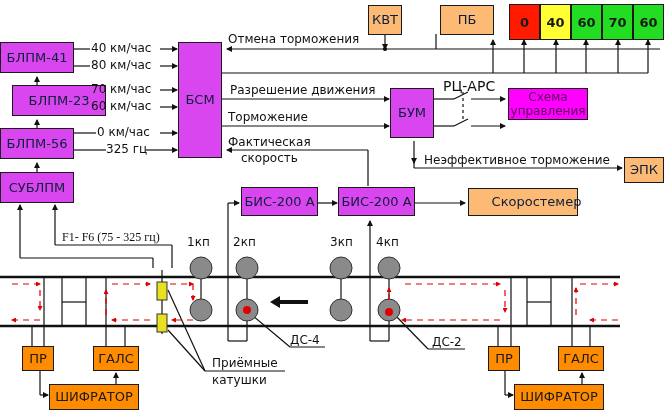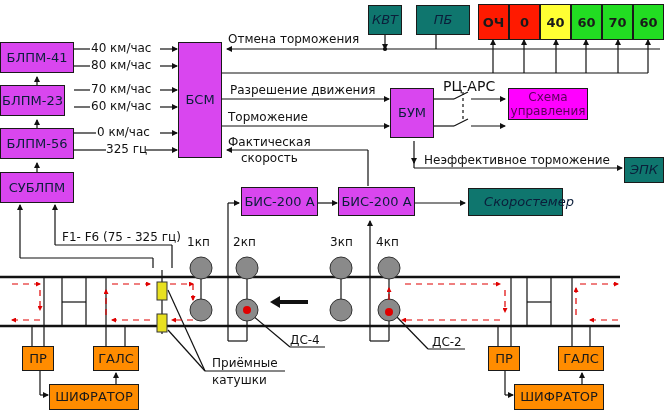--- a/index.html
+++ b/index.html
@@ -1,20 +1,20 @@
 <!DOCTYPE html>
 <html><head>
 <meta charset="utf-8">
 <style>
   html,body{margin:0;padding:0;background:#fff;}
   #canvas{position:relative;width:665px;height:416px;overflow:hidden;background:#fff;font-family:"Liberation Sans",sans-serif;}
   svg{position:absolute;left:0;top:0;}
   .box{position:absolute;display:flex;align-items:center;justify-content:center;box-sizing:border-box;border:1px solid #1a1a1a;font-family:"DejaVu Sans",sans-serif;font-size:13px;color:#0b1e3a;text-align:center;line-height:14px;}
   .blue{background:#d946ef;}
-  .tan{background:#0f766e;font-style:italic;}
+  .tan{background:#fdba74;}
   .orange{background:#ff8c00;color:#1a1a1a;}
   .mag{background:#ff00ff;color:#5a005a;font-size:12px;}
   .sig{position:absolute;top:4px;height:36px;width:31px;box-sizing:border-box;border:1px solid #1a1a1a;display:flex;align-items:center;justify-content:center;font-family:"DejaVu Sans",sans-serif;font-weight:bold;font-size:13px;color:#1a1a1a;}
   .lbl{position:absolute;font-family:"DejaVu Sans",sans-serif;font-size:12px;color:#111;white-space:nowrap;line-height:13px;}
   .lbl.sm{font-size:14px;}
 </style>
 </head>
 <body>
 
 <div id="canvas">
@@ -177,64 +177,61 @@
     <line x1="106" y1="315" x2="106" y2="290" marker-end="url(#ahr)"></line>
     <line x1="389" y1="300" x2="389" y2="288" marker-end="url(#ahr)"></line>
     <line x1="505" y1="290" x2="505" y2="312" marker-end="url(#ahr)"></line>
     <line x1="576" y1="315" x2="576" y2="288" marker-end="url(#ahr)"></line>
   </g>
 </svg>
 
 <div class="box blue" style="left:0;top:42;width:74px;height:31px;top:42px;">
       <span>БЛПМ-41</span>
     </div>
-<div class="box blue" style="left:0;top:85px;width:65px;height:31px;">
+<div class="box blue" style="left:12px;top:85px;width:94px;height:31px;">
       <span>БЛПМ-23</span>
     </div>
 <div class="box blue" style="left:0;top:128px;width:74px;height:31px;">
       <span>БЛПМ-56</span>
     </div>
 <div class="box blue" style="left:0;top:172px;width:74px;height:31px;">
       <span>СУБЛПМ</span>
     </div>
 
 <div class="box blue" style="left:178px;top:42px;width:44px;height:116px;">
       <span>БСМ</span>
     </div>
 
 <div class="box tan" style="left:368px;top:5px;width:34px;height:30px;">
       <span>КВТ</span>
     </div>
-<div class="box tan" style="left:416px;top:5px;width:54px;height:30px;text-align:right;">
+<div class="box tan" style="left:440px;top:5px;width:54px;height:30px;text-align:right;">
       <span>ПБ</span>
     </div>
 
 <div class="box blue" style="left:390px;top:88px;width:44px;height:50px;">
       <span>БУМ</span>
     </div>
 <div class="box mag" style="left:508px;top:88px;width:80px;height:32px;">
       <span>Схема управления</span>
     </div>
 <div class="box tan" style="left:624px;top:157px;width:40px;height:26px;">
       <span>ЭПК</span>
     </div>
 
 <div class="box blue" style="left:241px;top:187px;width:77px;height:29px;">
       <span>БИС-200 А</span>
     </div>
 <div class="box blue" style="left:338px;top:187px;width:77px;height:29px;">
       <span>БИС-200 А</span>
     </div>
-<div class="box tan" style="left:468px;top:188px;width:95px;height:28px;padding-left:27px;">
+<div class="box tan" style="left:468px;top:188px;width:110px;height:28px;padding-left:27px;">
       <span>Скоростемер</span>
     </div>
 
-<div class="sig" style="left:478px;background:#ff1a00;">
-      <span>ОЧ</span>
-    </div>
 <div class="sig" style="left:509px;background:#ff1a00;">
       <span>0</span>
     </div>
 <div class="sig" style="left:540px;background:#ffff33;">
       <span>40</span>
     </div>
 <div class="sig" style="left:571px;background:#22dd22;">
       <span>60</span>
     </div>
 <div class="sig" style="left:602px;background:#22dd22;">
@@ -269,21 +266,21 @@
 <div class="lbl" style="left:91px;top:100px;">60 км/час</div>
 <div class="lbl" style="left:97px;top:126px;">0 км/час</div>
 <div class="lbl" style="left:106px;top:143px;">325 гц</div>
 <div class="lbl" style="left:228px;top:33px;">Отмена торможения</div>
 <div class="lbl" style="left:230px;top:84px;">Разрешение движения</div>
 <div class="lbl" style="left:228px;top:111px;">Торможение</div>
 <div class="lbl" style="left:228px;top:136px;">Фактическая</div>
 <div class="lbl" style="left:241px;top:152px;">скорость</div>
 <div class="lbl sm" style="left:443px;top:80px;">РЦ-АРС</div>
 <div class="lbl" style="left:424px;top:154px;">Неэффективное торможение</div>
-<div class="lbl" style="left:62px;top:231px;">F1- F6 (75 - 325 гц)</div>
+<div class="lbl" style="left:62px;top:231px;font-family:Liberation Serif, serif;">F1- F6 (75 - 325 гц)</div>
 <div class="lbl" style="left:187px;top:236px;">1кп</div>
 <div class="lbl" style="left:233px;top:236px;">2кп</div>
 <div class="lbl" style="left:330px;top:236px;">3кп</div>
 <div class="lbl" style="left:376px;top:236px;">4кп</div>
 <div class="lbl" style="left:290px;top:334px;">ДС-4</div>
 <div class="lbl" style="left:432px;top:336px;">ДС-2</div>
 <div class="lbl" style="left:212px;top:357px;">Приёмные</div>
 <div class="lbl" style="left:212px;top:374px;">катушки</div>
 
 </div>

